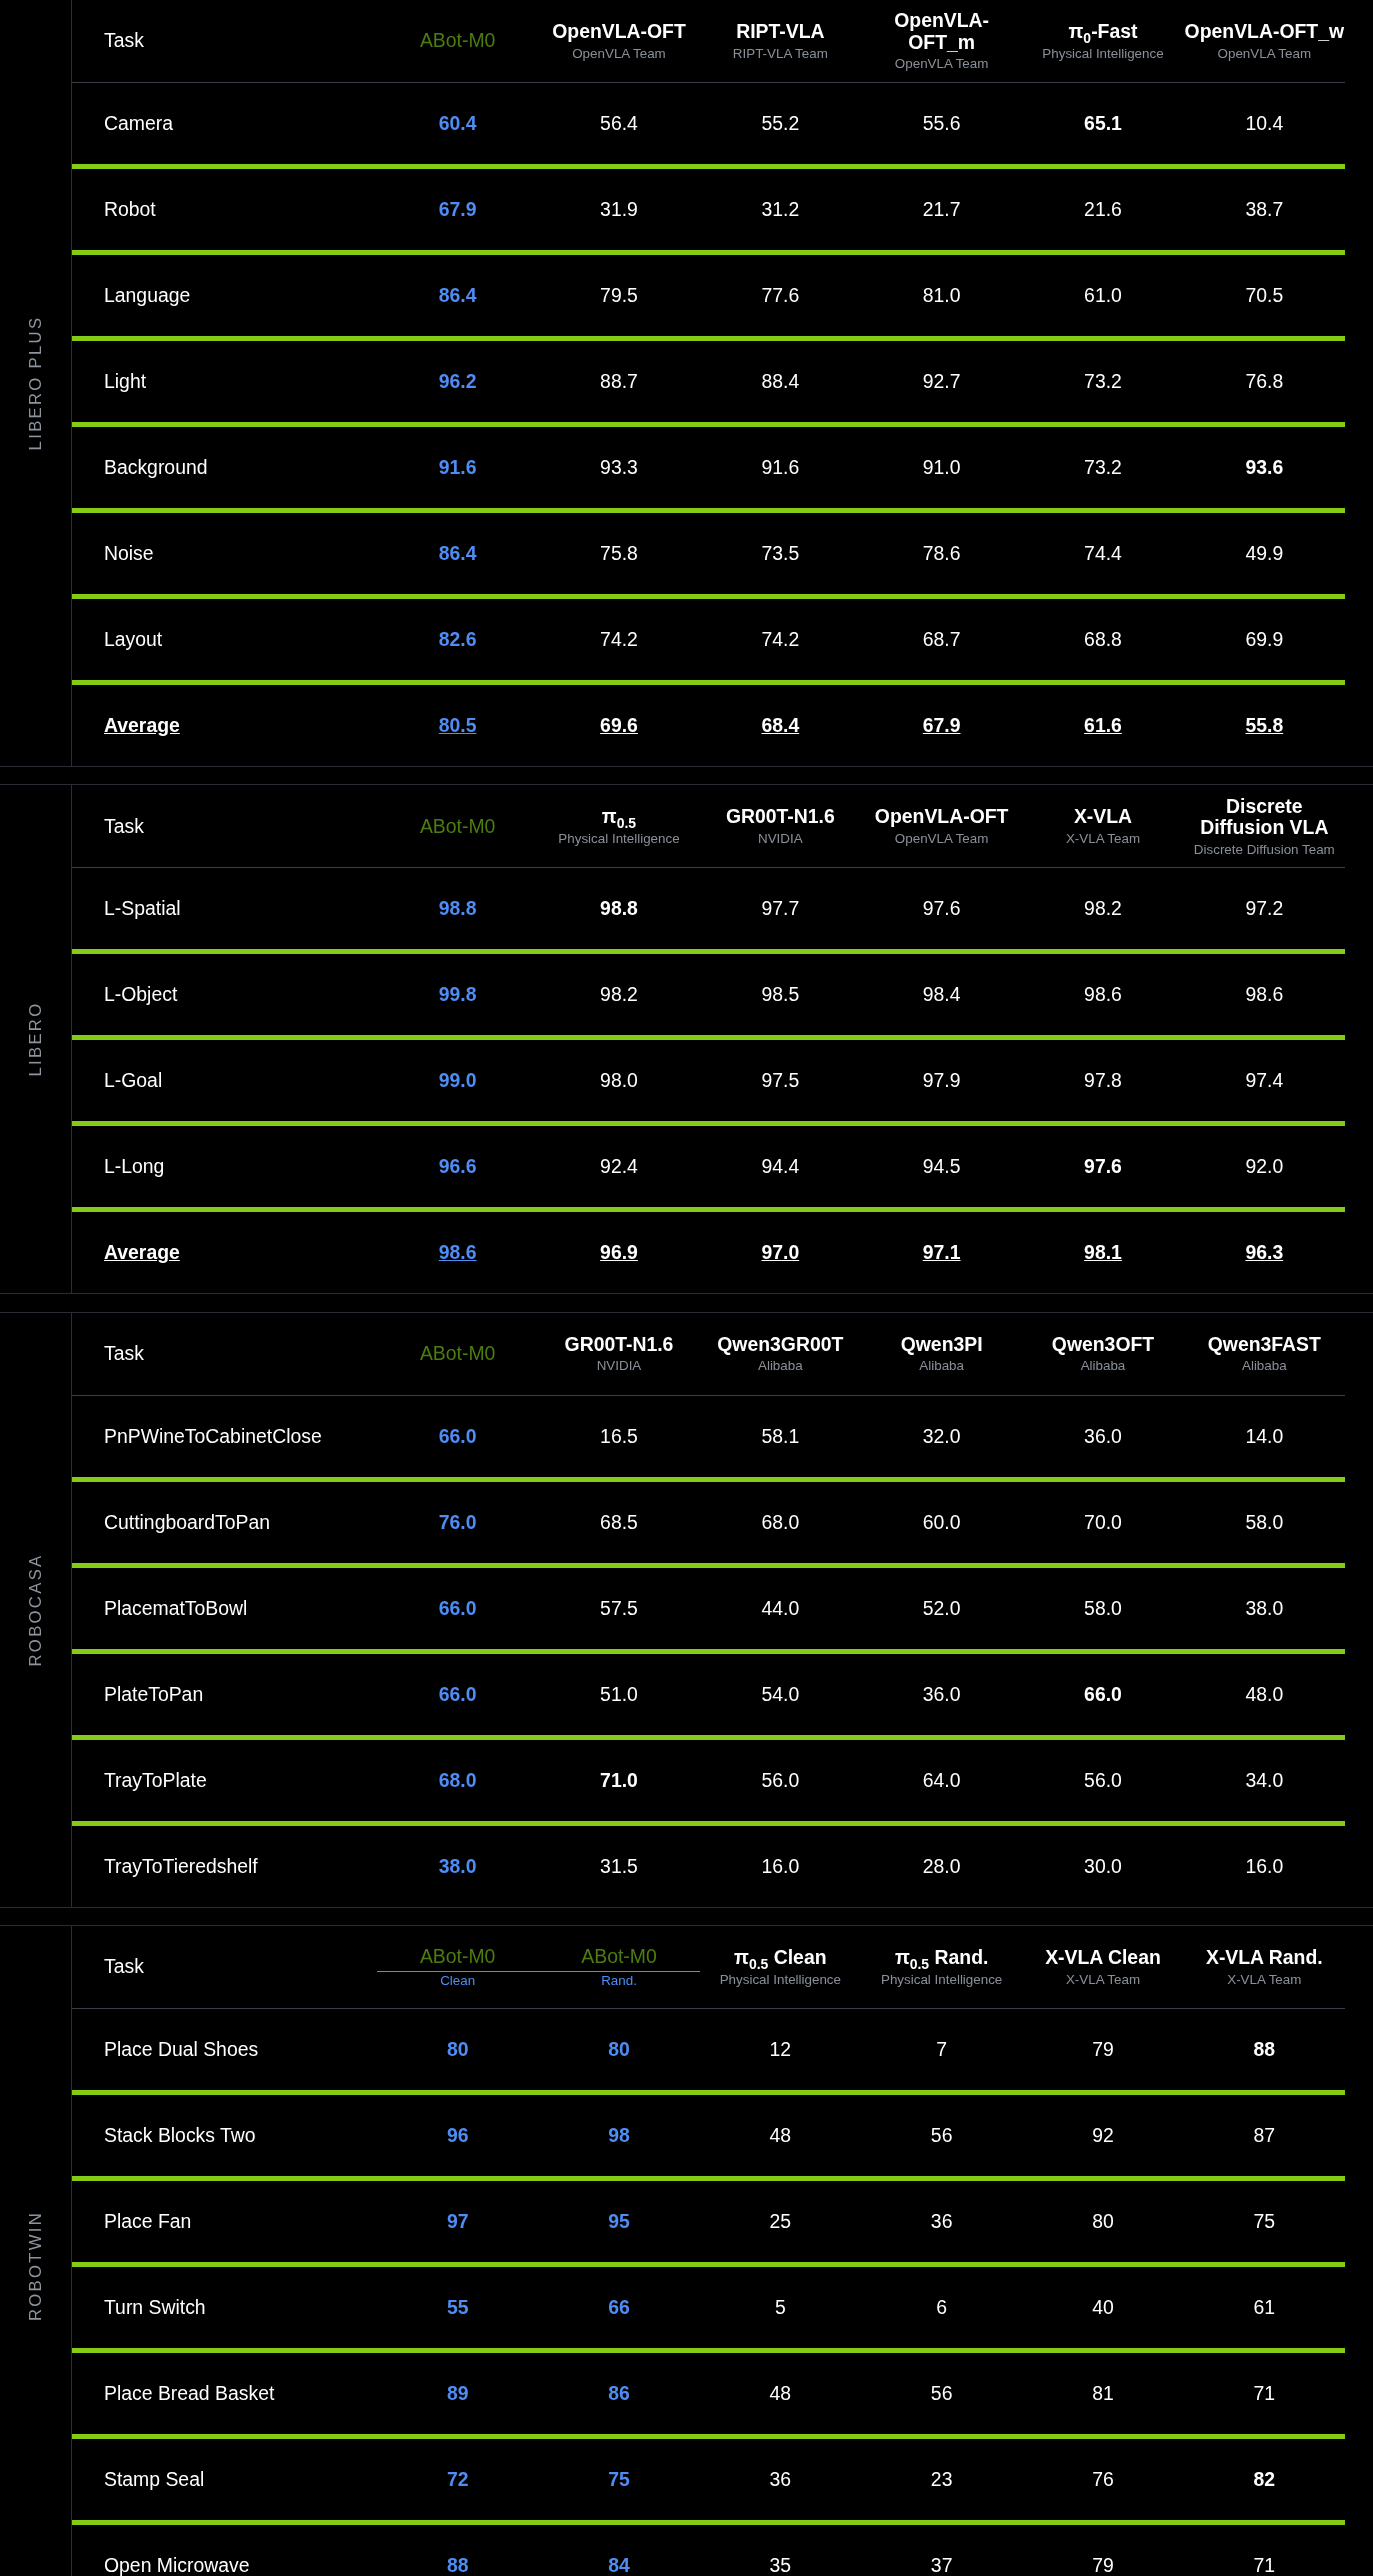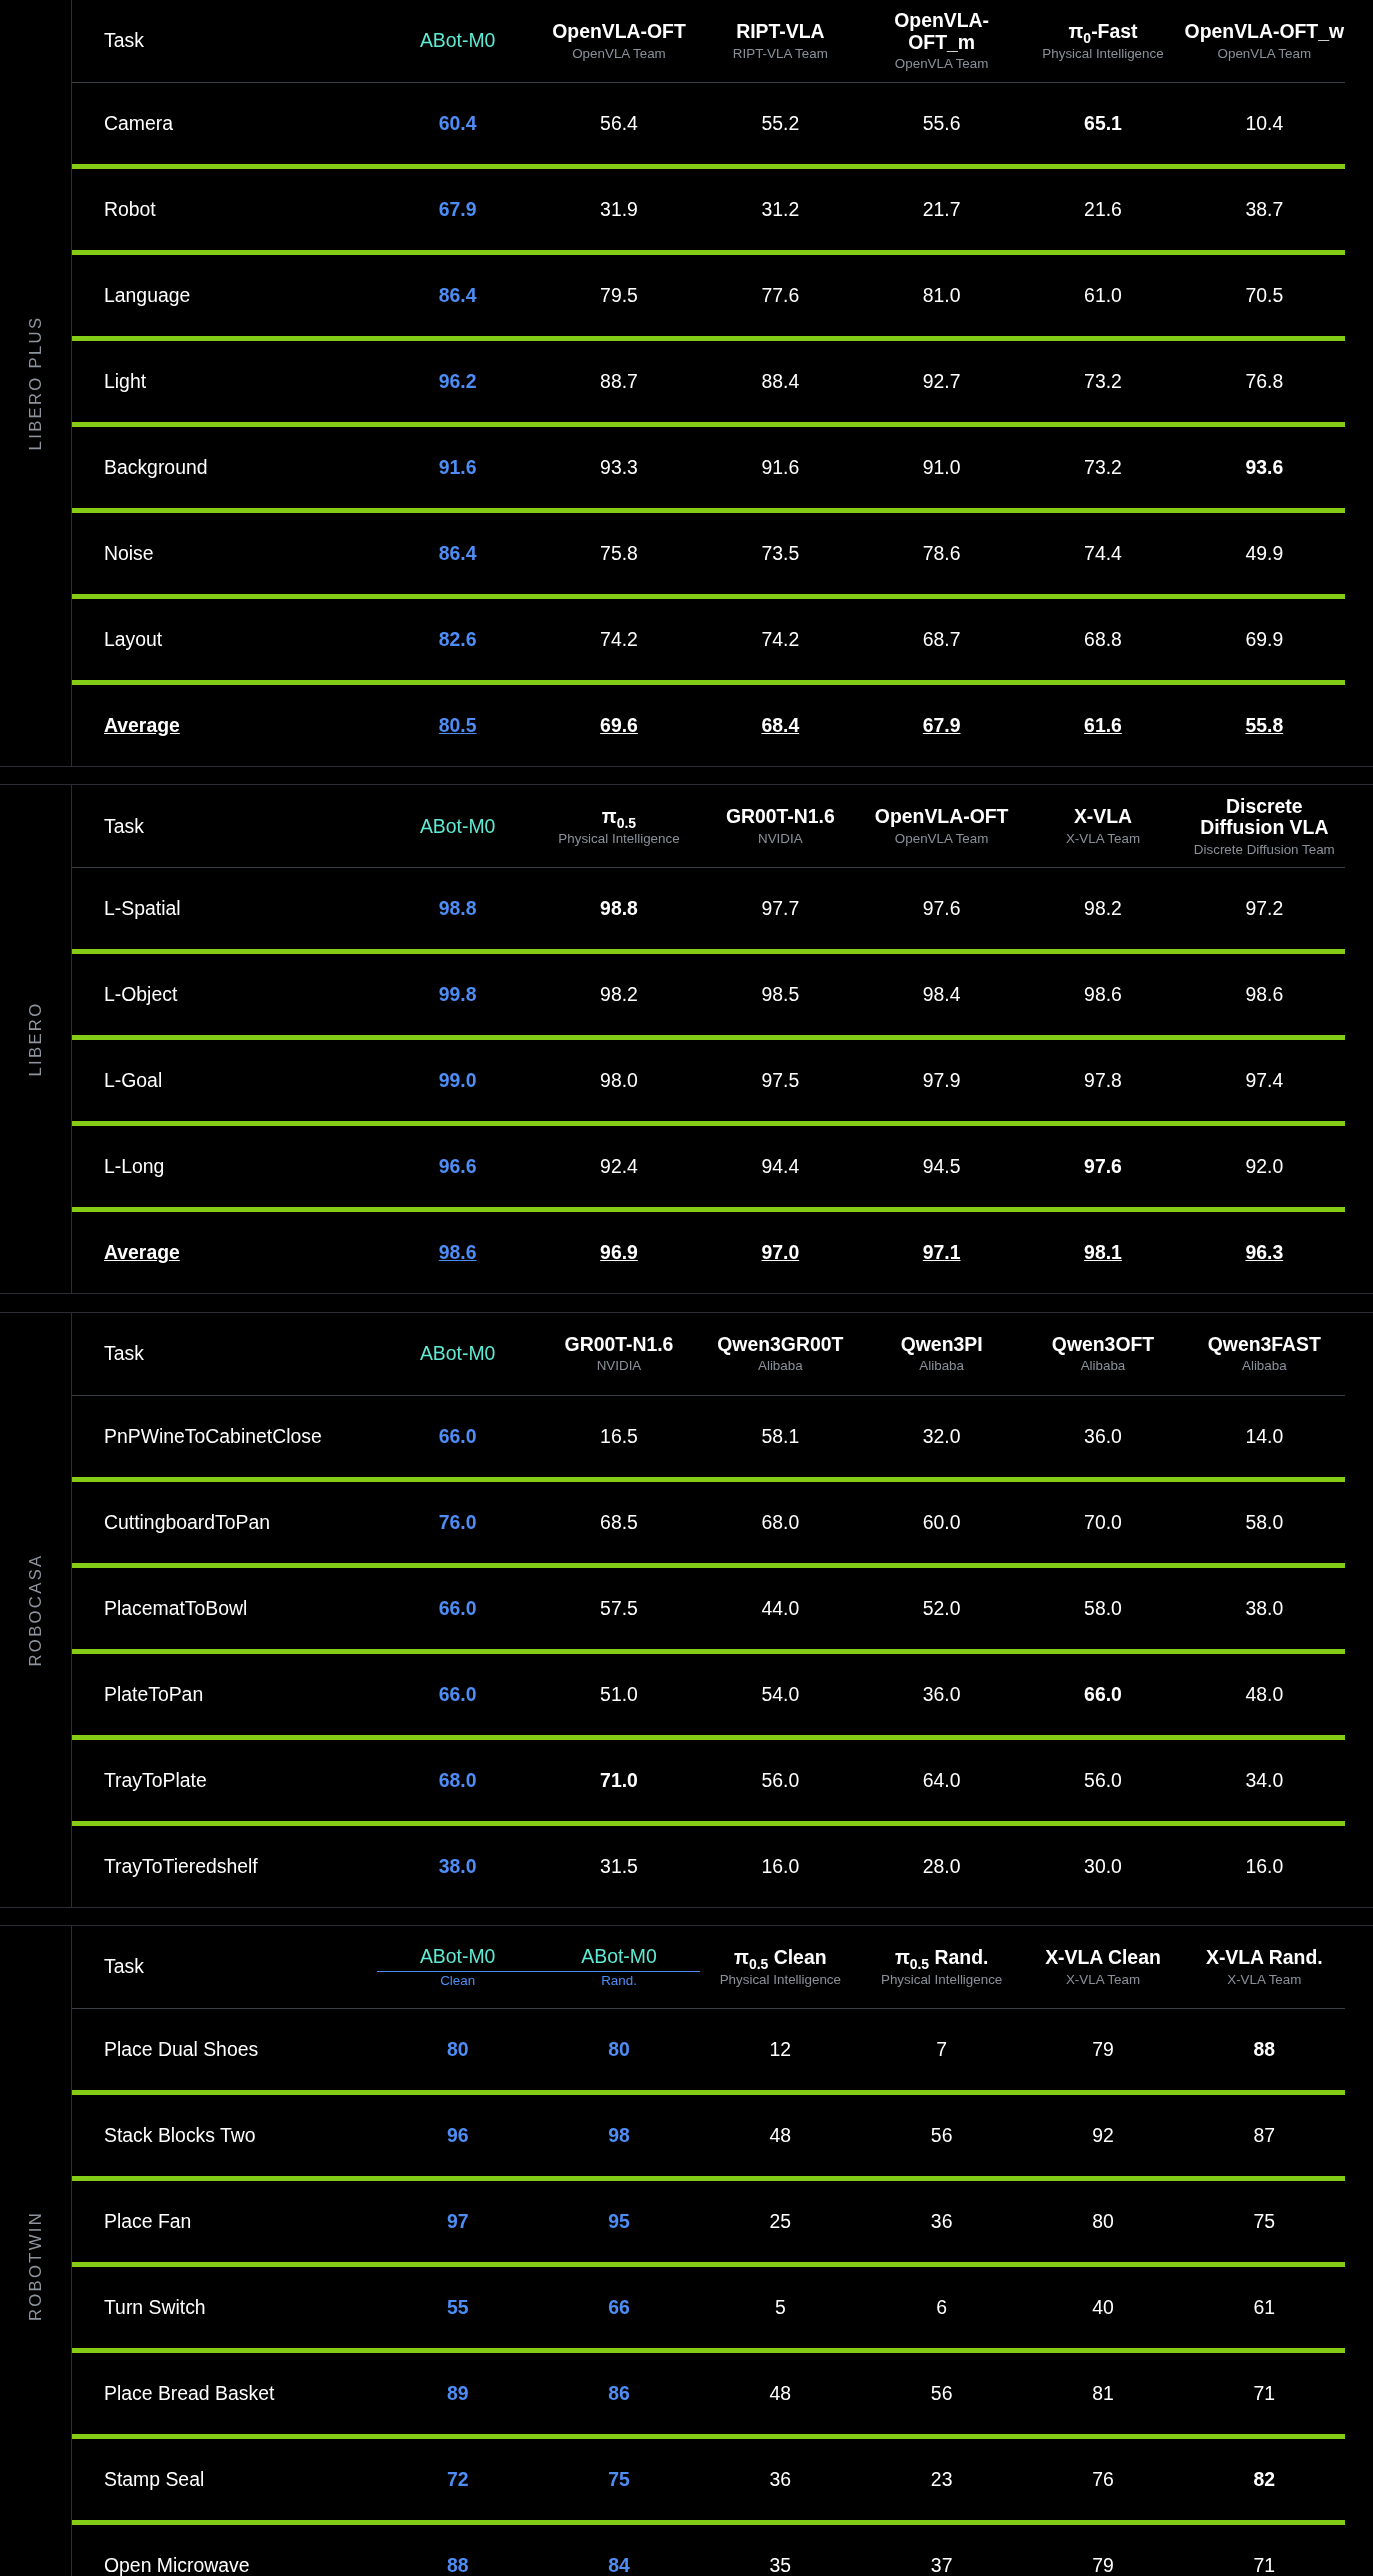--- a/index.html
+++ b/index.html
@@ -92,21 +92,21 @@
   }
   .sub {
     display: block;
     font-size: 13.4px;
     font-weight: 400;
     color: #8a9099;
     margin-top: 2.7px;
     line-height: 1.15;
   }
   .ours {
-    color: #5eead4;
+    color: #4d7c0f;
     font-weight: 400;
   }
   th .ours {
     font-weight: 400;
   }
   .ours-sub {
     display: block;
     font-size: 13.4px;
     font-weight: 400;
     color: #4d8df5;

